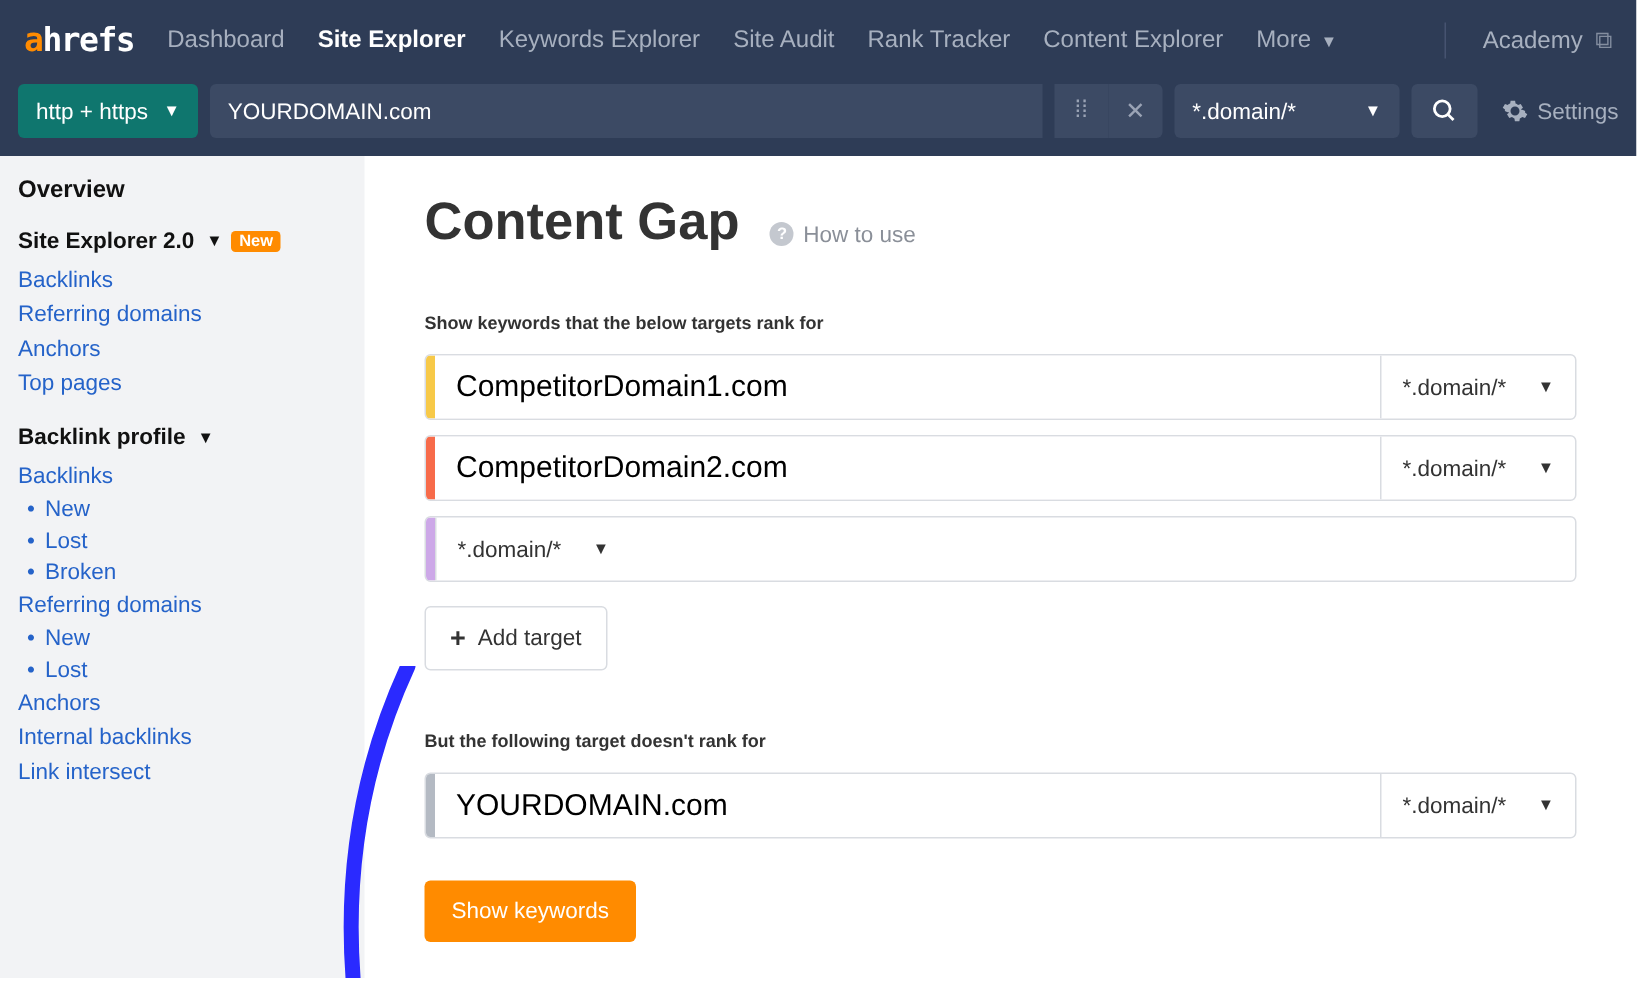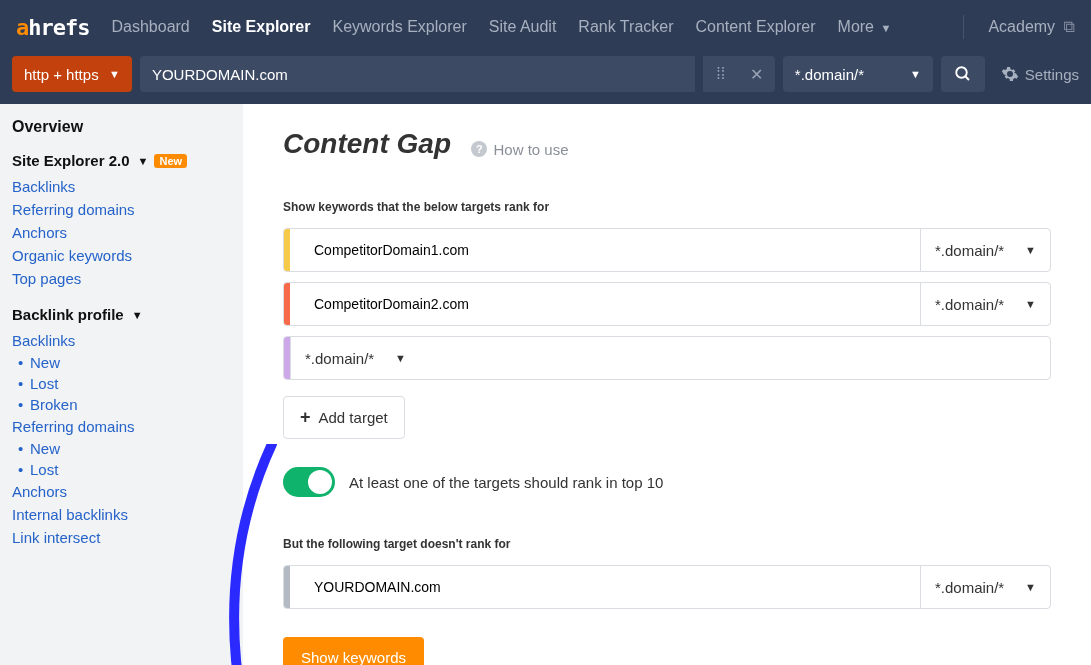--- a/index.html
+++ b/index.html
@@ -10,53 +10,53 @@
     .logo { font-family: monospace; font-weight: bold; font-size: 22px; color: #fff; letter-spacing: -1px; }
     .logo .a { color: #ff8b00; }
     .topnav-item { color: #a7b0bf; font-size: 16px; cursor: pointer; white-space: nowrap; }
     .topnav-item.active { color: #fff; font-weight: 600; }
     .topnav-sep { flex: 1; }
     .topnav-divider { width: 1px; height: 24px; background: #465370; margin: 0 2px; }
     .ext-icon { margin-left: 4px; opacity: 0.7; }
 
     
     .toolbar { background: #2e3c56; height: 50px; display: flex; align-items: center; padding: 0 12px 10px 12px; gap: 8px; }
-    .proto-select { background: #c2410c; color: #fff; height: 36px; border-radius: 4px; display: flex; align-items: center; padding: 0 12px; font-size: 15px; cursor: pointer; }
+    .proto-select { background: #0f766e; color: #fff; height: 36px; border-radius: 4px; display: flex; align-items: center; padding: 0 12px; font-size: 15px; cursor: pointer; }
     .domain-input { flex: 1; background: #3c4a64; color: #fff; height: 36px; border: none; border-radius: 4px 0 0 4px; padding: 0 12px; font-size: 15px; }
     .domain-input::placeholder { color: #ccc; }
     .toolbar-iconbtn { background: #3c4a64; color: #9aa3b5; height: 36px; width: 36px; display: flex; align-items: center; justify-content: center; cursor: pointer; font-size: 16px; }
     .scope-select { background: #3c4a64; color: #fff; height: 36px; border-radius: 4px; display: flex; align-items: center; padding: 0 12px; font-size: 15px; cursor: pointer; gap: 20px; min-width: 150px; justify-content: space-between; }
     .search-btn { background: #3c4a64; color: #fff; height: 36px; width: 44px; display: flex; align-items: center; justify-content: center; border-radius: 4px; cursor: pointer; }
     .settings-btn { color: #a7b0bf; display: flex; align-items: center; gap: 6px; font-size: 15px; cursor: pointer; margin-left: 8px; }
 
     
     .layout { display: flex; }
     .sidebar { width: 243px; background: #f2f3f5; padding: 14px 12px; font-size: 15px; }
     .sidebar-title { font-weight: 700; font-size: 16px; color: #111; }
     .sidebar-section { font-weight: 700; color: #111; margin-top: 16px; margin-bottom: 6px; display: flex; align-items: center; gap: 6px; }
     .sidebar-link { color: #2563c9; padding: 3px 0; cursor: pointer; display: block; }
     .sidebar-sublink { color: #2563c9; padding: 2px 0 2px 18px; cursor: pointer; display: block; position: relative; }
     .sidebar-sublink::before { content: "•"; position: absolute; left: 6px; color: #2563c9; }
     .new-badge { background: #ff8b00; color: #fff; font-size: 11px; font-weight: 700; padding: 1px 5px; border-radius: 3px; }
     .chev { font-size: 11px; margin-left: 2px; }
 
     
     .main { flex: 1; padding: 24px 40px; position: relative; }
-    .page-h1 { font-size: 28px; font-weight: 700; display: inline-block; margin-right: 16px; font-style: italic; }
+    .page-h1 { font-size: 35px; font-weight: 700; display: inline-block; margin-right: 16px; }
     .howto { color: #8a8f98; font-size: 15px; display: inline-flex; align-items: center; gap: 6px; cursor: pointer; }
     .howto-q { display: inline-flex; width: 16px; height: 16px; border-radius: 50%; background: #c4c8cf; color: #fff; font-size: 11px; align-items: center; justify-content: center; font-weight: 700; }
 
     .section-label { font-weight: 700; font-size: 12px; margin-top: 40px; margin-bottom: 14px; }
     .target-row { display: flex; align-items: stretch; border: 1px solid #d9dce1; border-radius: 4px; margin-bottom: 10px; background: #fff; height: 44px; overflow: hidden; }
     .color-bar { width: 6px; }
     .c1 { background: #f7c948; }
     .c2 { background: #f76b4a; }
     .c3 { background: #cda8e8; }
     .c4 { background: #b4bac3; }
-    .target-input { flex: 1; border: none; padding: 0 24px; font-size: 14px; outline: none; }
+    .target-input { flex: 1; border: none; padding: 0 14px; font-size: 20px; outline: none; }
     .target-scope { border-left: 1px solid #d9dce1; display: flex; align-items: center; padding: 0 14px; gap: 14px; color: #333; font-size: 15px; cursor: pointer; min-width: 130px; justify-content: space-between; }
 
     .add-target { display: inline-flex; align-items: center; border: 1px solid #d9dce1; border-radius: 4px; padding: 10px 16px; font-size: 15px; cursor: pointer; gap: 8px; margin-top: 6px; }
     .add-target .plus { font-size: 18px; font-weight: 700; }
 
     .toggle-row { display: flex; align-items: center; gap: 14px; margin-top: 28px; }
     .toggle { width: 52px; height: 30px; background: #0fb36b; border-radius: 15px; position: relative; cursor: pointer; }
     .toggle-knob { width: 24px; height: 24px; background: #fff; border-radius: 50%; position: absolute; top: 3px; right: 3px; }
     .toggle-label { font-size: 15px; color: #333; }
 
@@ -110,21 +110,20 @@
     <div class="sidebar-title">Overview</div>
 
     <div class="sidebar-section">
       <span>Site Explorer 2.0</span>
         <span class="chev">▼</span>
       <span class="new-badge">New</span>
     </div>
     <a class="sidebar-link">Backlinks</a>
     <a class="sidebar-link">Referring domains</a>
     <a class="sidebar-link">Anchors</a>
-    <a class="sidebar-link">Organic keywords</a>
     <a class="sidebar-link">Top pages</a>
 
     <div class="sidebar-section">
       <span>Backlink profile</span>
         <span class="chev">▼</span>
     </div>
     <a class="sidebar-link">Backlinks</a>
     <a class="sidebar-sublink">New</a>
     <a class="sidebar-sublink">Lost</a>
     <a class="sidebar-sublink">Broken</a>
@@ -172,26 +171,20 @@
           <span>*.domain/*</span>
           <span class="chev">▼</span>
         </div>
     </div>
 
     <div class="add-target">
       <span class="plus">+</span>
       <span>Add target</span>
     </div>
 
-    <div class="toggle-row">
-      <div class="toggle">
-          <div class="toggle-knob"></div>
-        </div>
-      <div class="toggle-label">At least one of the targets should rank in top 10</div>
-    </div>
 
     <div class="section-label">But the following target doesn't rank for</div>
 
     <div class="target-row">
       <div class="color-bar c4"></div>
       <input class="target-input" value="YOURDOMAIN.com" style="">
       <div class="target-scope">
           <span>*.domain/*</span>
           <span class="chev">▼</span>
         </div>

